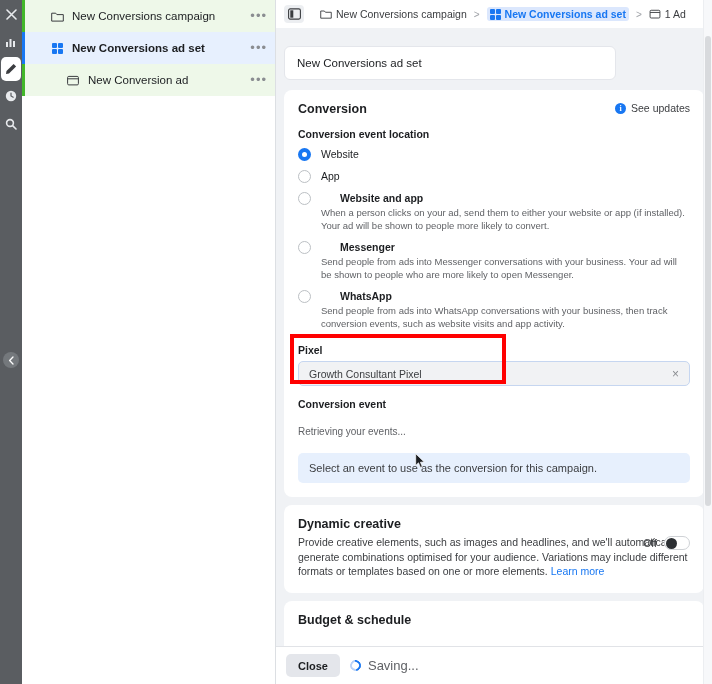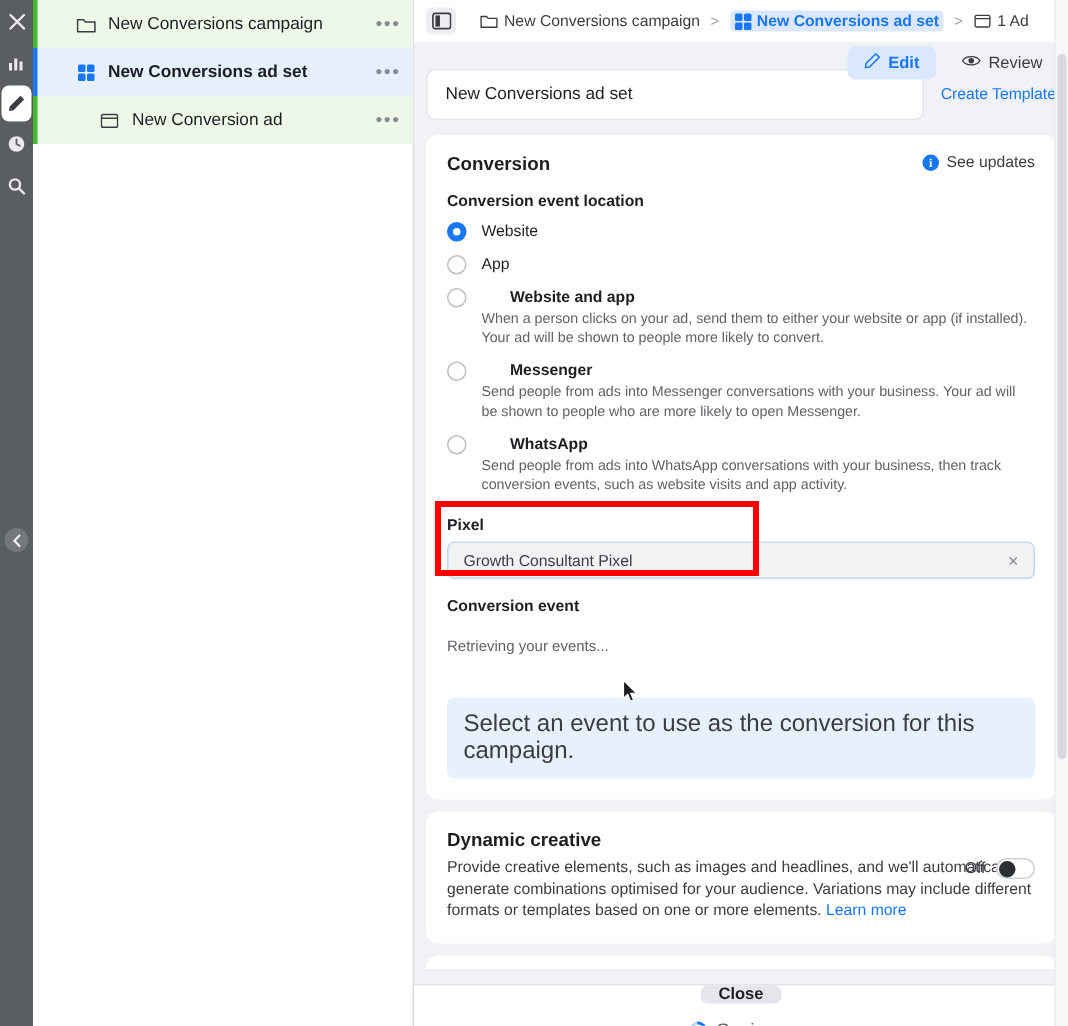--- a/index.html
+++ b/index.html
@@ -140,42 +140,42 @@
 
   .field-label { font-size:10.5px; font-weight:bold; color:#1c1e21; margin-bottom:5px; }
   .text-field {
     height:25px; background:#f1f2f4; border:1px solid #c6d6f0; border-radius:5px;
     display:flex; align-items:center; padding:0 10px; font-size:10.5px; color:#3b3d40;
   }
   .text-field .clear { margin-left:auto; color:#8a8d91; font-size:12px; }
 
   .muted { font-size:10px; color:#606266; margin-top:16px; }
   .notice {
-    background:#e7f0fd; border-radius:5px; padding:9px 11px; margin-top:28px;
-    font-size:16px; color:#3b3d40;
+    background:#e7f0fd; border-radius:5px; padding:9px 11px; margin-top:16px;
+    font-size:11px; color:#3b3d40;
   }
 
   .toggle-wrap { position:absolute; right:14px; top:11px; display:flex; align-items:center; gap:7px;margin-top:20px; }
   .toggle-label { font-size:10.5px; color:#3b3d40; }
   .toggle {
     width:26px; height:14px; border-radius:8px; background:#fff; border:1px solid #cfd2d6;
     position:relative;
   }
   .toggle .knob {
     position:absolute; left:1px; top:1px; width:11px; height:11px; border-radius:50%;
     background:#2c2f33;
   }
   .body-text { font-size:10.5px; color:#3b3d40; line-height:14.5px; margin-top:4px; }
   .link { color:#1877f2; }
 
   
   #bottombar {
-    position:absolute; left:0; bottom:0; right:0; height:28px;
+    position:absolute; left:0; bottom:0; right:0; height:38px;
     background:#ffffff; border-top:1px solid #e1e3e7;
-    display:flex; align-items:center; padding:0 10px; gap:10px; z-index:15;flex-direction:column;
+    display:flex; align-items:center; padding:0 10px; gap:10px; z-index:15;
   }
   #close-btn {
     height:23px; padding:0 12px; background:#e4e6eb; border-radius:5px;
     display:flex; align-items:center; font-size:11px; font-weight:bold; color:#1c1e21;
   }
   #saving { display:flex; align-items:center; gap:7px; font-size:13px; color:#606266; }
   .spinner {
     width:11px; height:11px; border-radius:50%;
     border:2px solid #b9d2f7; border-top-color:#1877f2; border-right-color:#1877f2;
     transform:rotate(35deg);
@@ -327,42 +327,20 @@
           </svg>
       </span>
       <span>1 Ad</span>
     </span>
   </div>
 
   <div id="header-block">
     <div id="namecard">
       <span>New Conversions ad set</span>
     </div>
-    <div id="action-group">
-      <div id="action-row">
-        <div class="pill-btn" id="edit-btn">
-          <span>
-            <svg width="11" height="11" viewBox="0 0 12 12">
-                <path d="M8.6 0.9 L11.1 3.4 L4 10.5 L1 11 L1.5 8z" stroke="#1877f2" stroke-width="1.1" fill="none" stroke-linejoin="round"></path>
-              </svg>
-          </span>
-          <span>Edit</span>
-        </div>
-        <div class="pill-btn" id="review-btn">
-          <span>
-            <svg width="13" height="11" viewBox="0 0 14 11">
-                <path d="M0.8 5.5 C3 1.6 11 1.6 13.2 5.5 C11 9.4 3 9.4 0.8 5.5z" stroke="#3b3d40" stroke-width="1" fill="none"></path>
-                <circle cx="7" cy="5.5" r="2" fill="#3b3d40"></circle>
-              </svg>
-          </span>
-          <span>Review</span>
-        </div>
-      </div>
-      <div id="create-template">Create Template</div>
-    </div>
   </div>
 
   <div id="scroll">
 
     <div class="card">
       <div class="card-title">Conversion</div>
       <div class="see-updates">
         <span class="info-dot">i</span>
         <span>See updates</span>
       </div>

